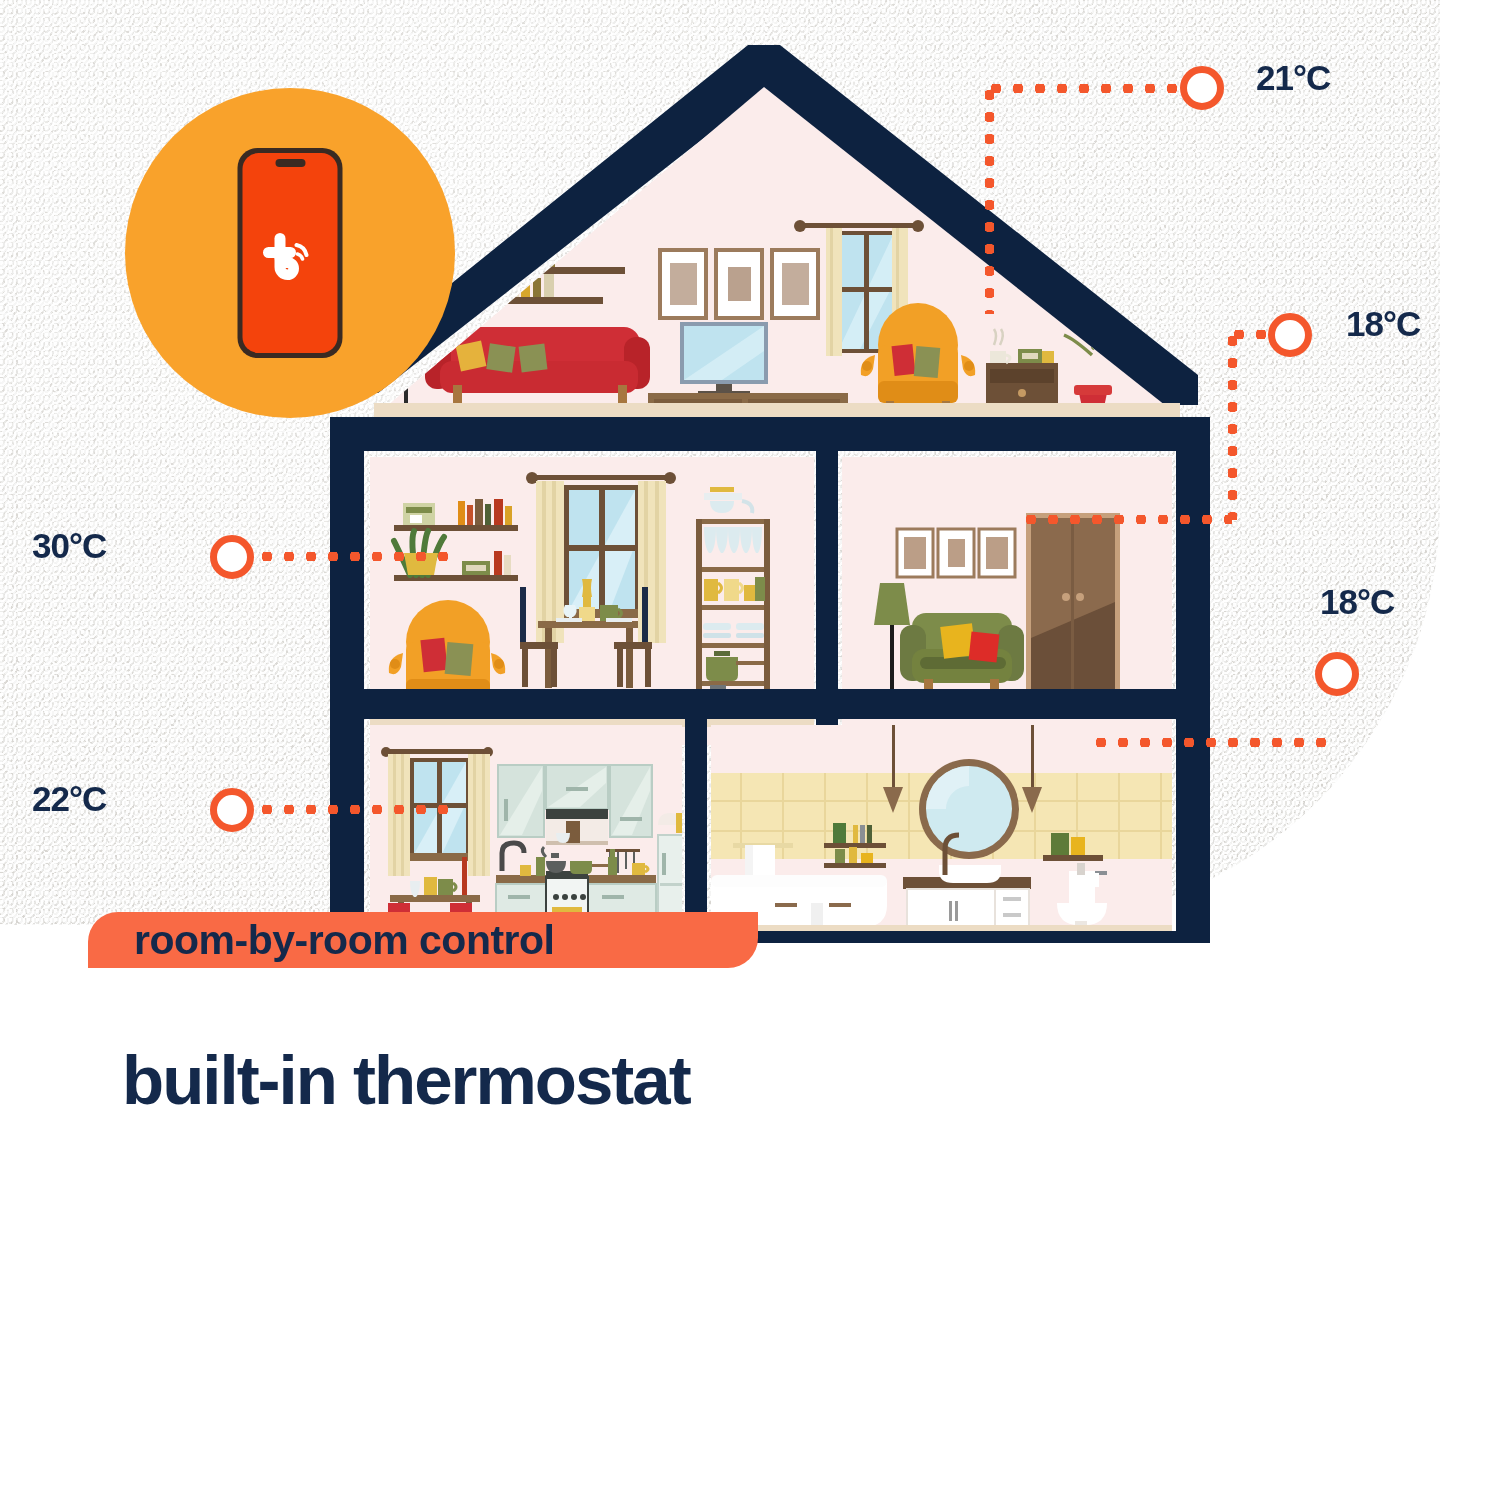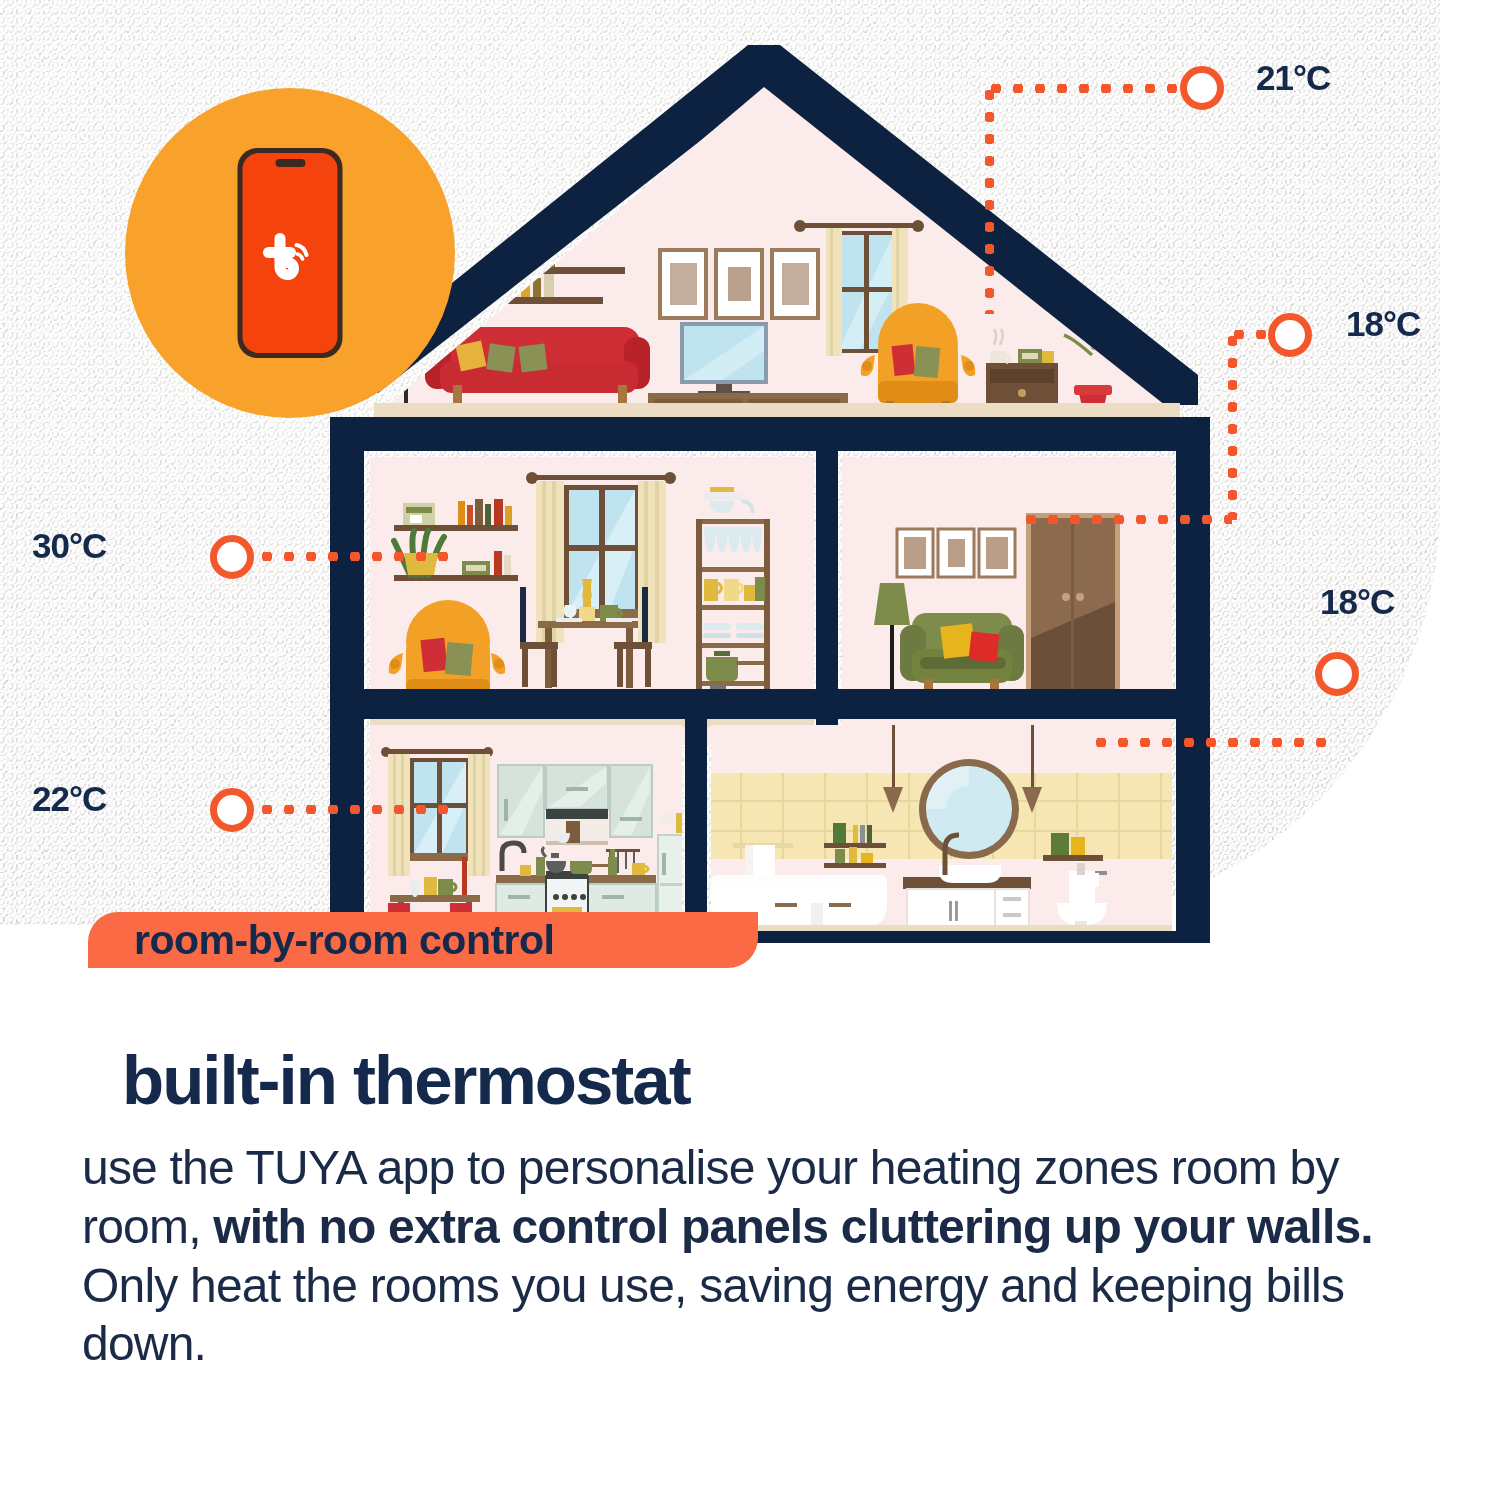--- a/index.html
+++ b/index.html
@@ -622,16 +622,13 @@
     </div>
   </div>
 </div>
 
 <div id="badge">
   <span>room-by-room control</span>
 </div>
 
 <div id="copy">
   <div id="headline">built-in thermostat</div>
-  <div id="body">
-    <span>use the TUYA app to personalise your heating zones room by room, </span><b>with no extra control panels cluttering up your walls.</b><span> Only heat the rooms you use, saving energy and keeping bills down.</span>
-  </div>
 </div>
 
 </body></html>

